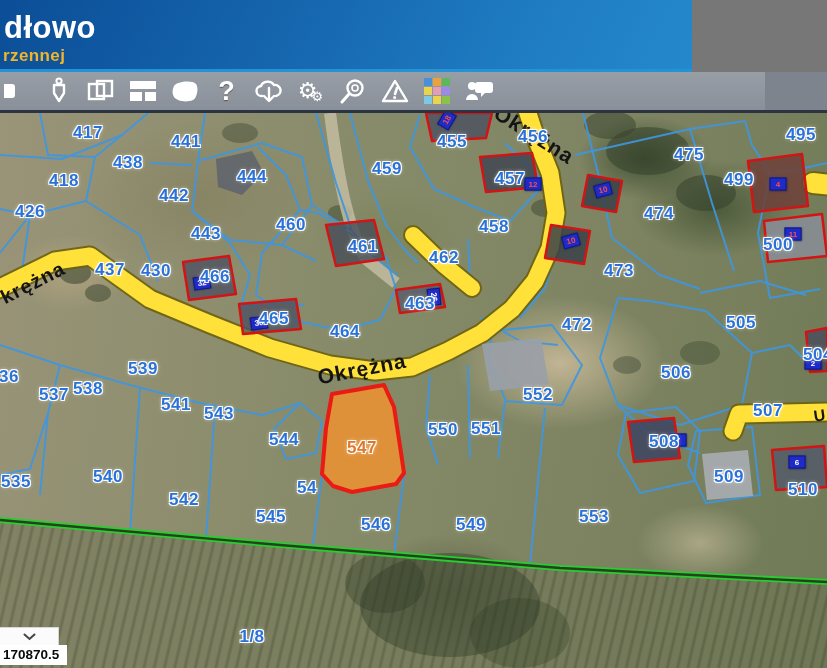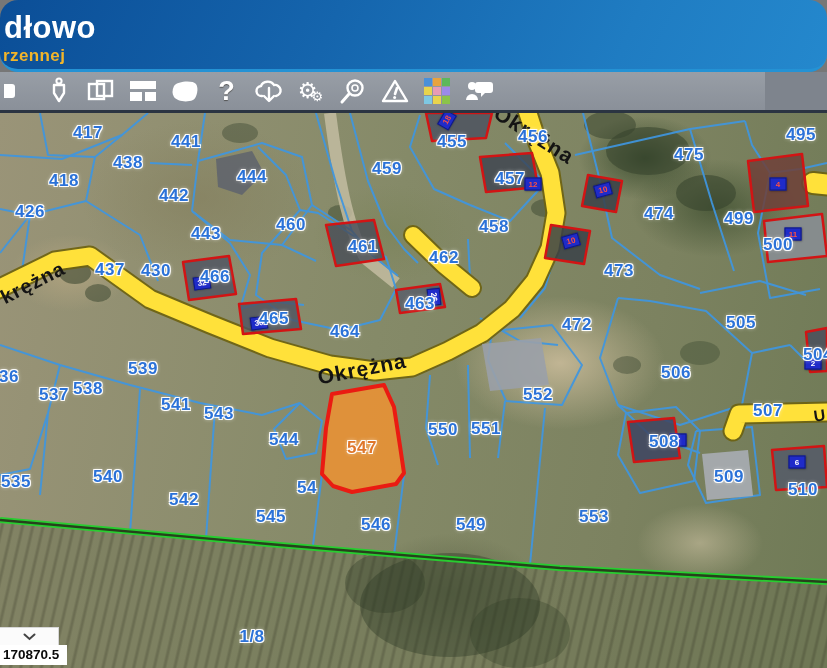--- a/index.html
+++ b/index.html
@@ -1,22 +1,22 @@
 <!DOCTYPE html>
 <html><head>
 <meta charset="utf-8">
 <style>
   html,body{margin:0;padding:0;}
   body{width:827px;height:668px;position:relative;overflow:hidden;
        font-family:"Liberation Sans", sans-serif;background:#777;}
 
   
-  .header{position:absolute;left:0;top:0;width:827px;height:69px;
+  .header{position:absolute;left:0;top:0;width:692px;height:69px;
     background:linear-gradient(115deg,#0b4e97 0%,#1565ad 40%,#1f7cc2 75%,#2488cd 100%);
-    border-bottom:3px solid #2492d4;border-radius:18px;}
+    border-bottom:3px solid #2492d4;}
   .app-title{position:absolute;left:4px;top:10px;color:#fff;font-weight:bold;
     font-size:31px;letter-spacing:.5px;}
   .app-tagline{position:absolute;left:3px;top:46px;color:#f2b52a;font-weight:bold;
     font-size:17px;letter-spacing:.4px;}
 
   
   .toolbar{position:absolute;left:0;top:72px;width:827px;height:38px;
     background:linear-gradient(#989ea6,#8a9099);border-bottom:3px solid #2b3442;
     display:flex;align-items:center;gap:9px;padding-left:0;}
   .toolbar-darker{position:absolute;right:0;top:0;width:62px;height:38px;background:#7e848d;}
@@ -311,21 +311,21 @@
       <div class="parcel-label" style="left: 510px; top: 66px;">457</div>
       <div class="parcel-label" style="left: 387px; top: 56px;">459</div>
       <div class="parcel-label" style="left: 291px; top: 112px;">460</div>
       <div class="parcel-label" style="left: 476px; top: 114px; padding-left: 36px;">458</div>
       <div class="parcel-label" style="left: 363px; top: 134px;">461</div>
       <div class="parcel-label" style="left: 444px; top: 145px;">462</div>
       <div class="parcel-label" style="left: 420px; top: 191px;">463</div>
       <div class="parcel-label" style="left: 345px; top: 219px;">464</div>
       <div class="parcel-label" style="left: 689px; top: 42px;">475</div>
       <div class="parcel-label" style="left: 801px; top: 22px;">495</div>
-      <div class="parcel-label" style="left: 739px; top: 67px; margin-top: 39px;">499</div>
+      <div class="parcel-label" style="left: 739px; top: 67px;">499</div>
       <div class="parcel-label" style="left: 659px; top: 101px;">474</div>
       <div class="parcel-label" style="left: 778px; top: 132px;">500</div>
       <div class="parcel-label" style="left: 619px; top: 158px;">473</div>
       <div class="parcel-label" style="left: 577px; top: 212px;">472</div>
       <div class="parcel-label" style="left: 741px; top: 210px;">505</div>
       <div class="parcel-label" style="left: 676px; top: 260px;">506</div>
       <div class="parcel-label" style="left: 818px; top: 242px;">504</div>
       <div class="parcel-label" style="left: 768px; top: 298px;">507</div>
       <div class="parcel-label" style="left: 664px; top: 329px;">508</div>
       <div class="parcel-label" style="left: 538px; top: 282px;">552</div>

